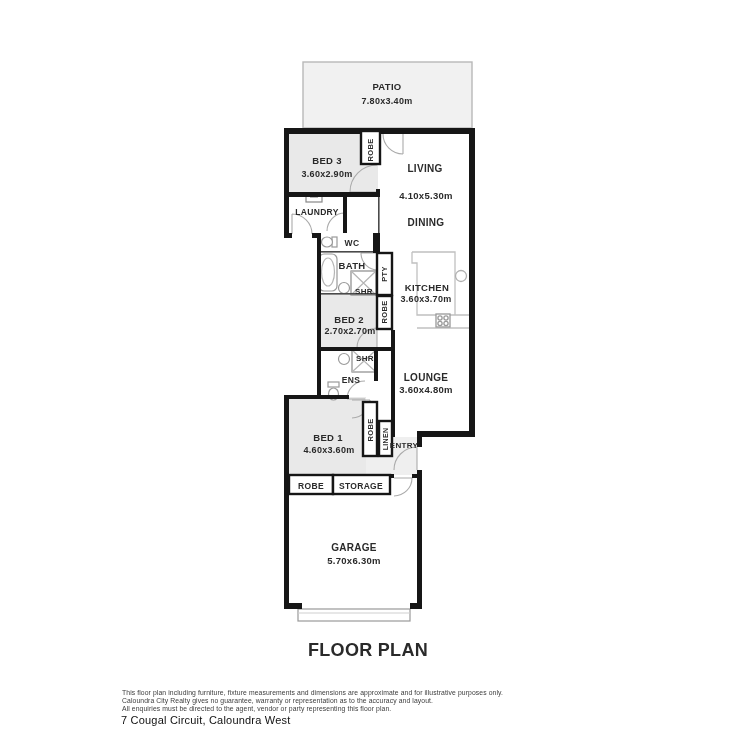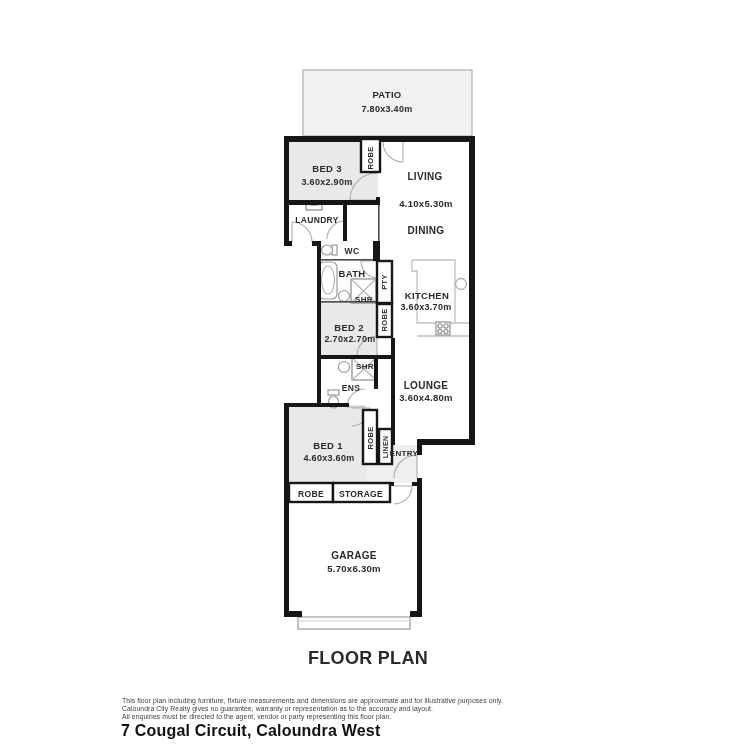--- a/index.html
+++ b/index.html
@@ -1,24 +1,24 @@
 <!DOCTYPE html>
 <html><head>
 <meta charset="utf-8">
 <style>
   html,body{margin:0;padding:0;background:#ffffff;}
   body{width:750px;height:750px;position:relative;overflow:hidden;
        font-family:"Liberation Sans", sans-serif;}
-  .stage{position:absolute;left:0;top:8px;width:750px;height:617px;}
+  .stage{position:absolute;left:0;top:0;width:750px;height:617px;}
   svg{position:absolute;left:0;top:0;}
   svg text{fill:#2a2a2a;font-family:"Liberation Sans",sans-serif;font-weight:bold;letter-spacing:.3px;}
   .footer-disclaimer{position:absolute;left:122px;top:689px;width:420px;
        font-size:6.8px;line-height:8.2px;color:#3c3c3c;letter-spacing:.1px;}
   .footer-address{position:absolute;left:121px;top:714px;
-       font-size:16px;font-weight:bold;color:#101010;letter-spacing:.2px;}
+       font-size:11px;font-weight:normal;color:#101010;letter-spacing:.2px;}
   .logo-wrap{position:absolute;left:525px;top:632px;width:118px;height:118px;}
 </style>
 </head>
 <body>
 
 <div class="stage">
 
 <svg width="750" height="750" viewBox="0 0 750 750">
 
   <g>

